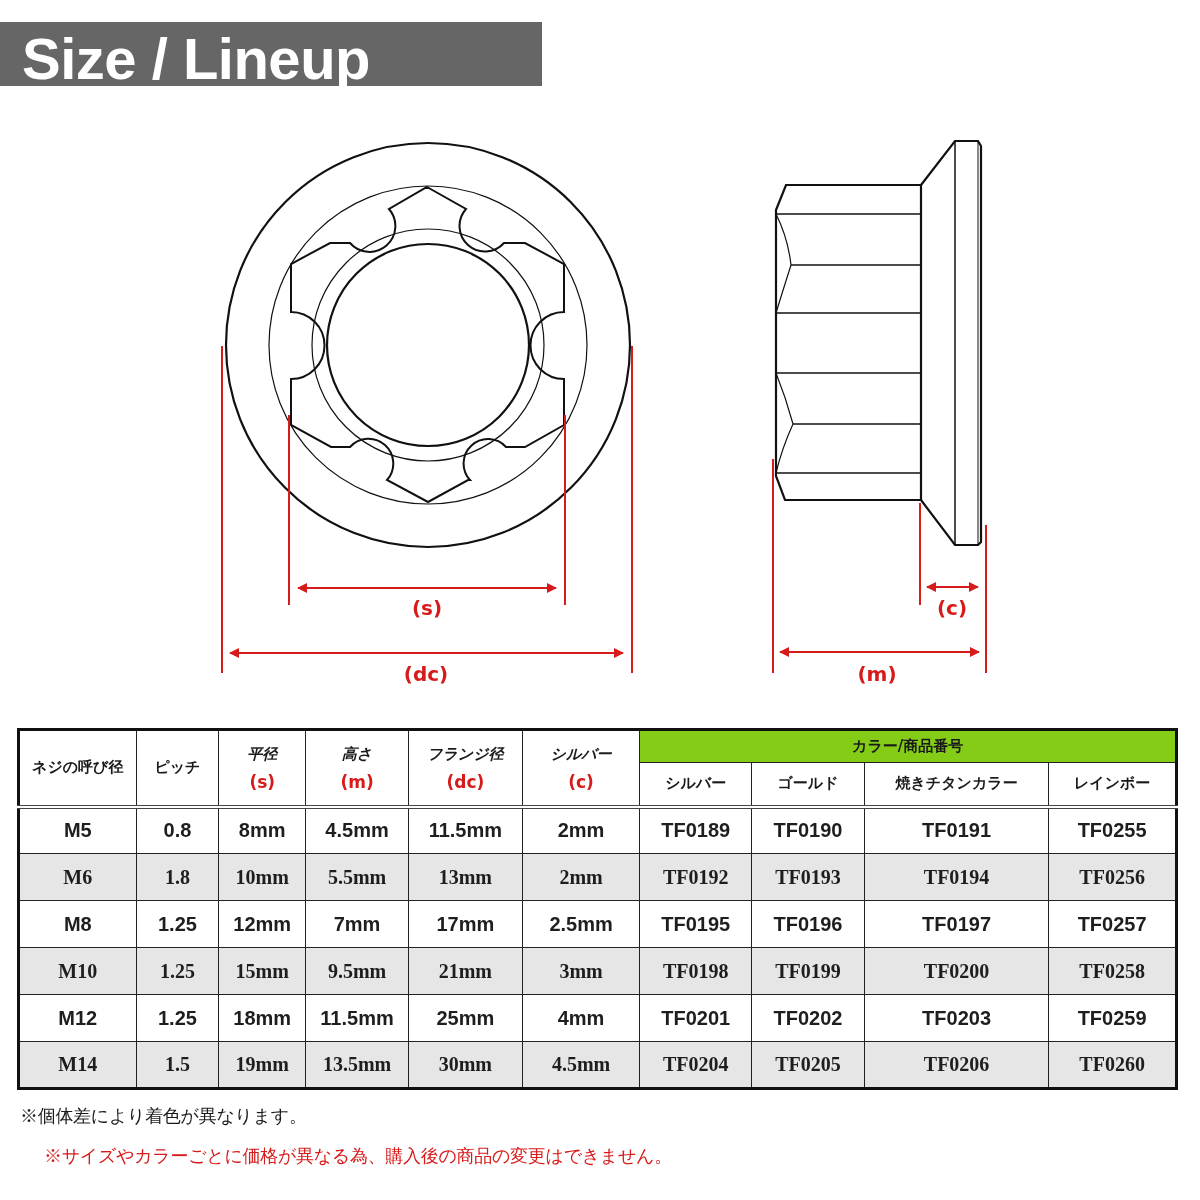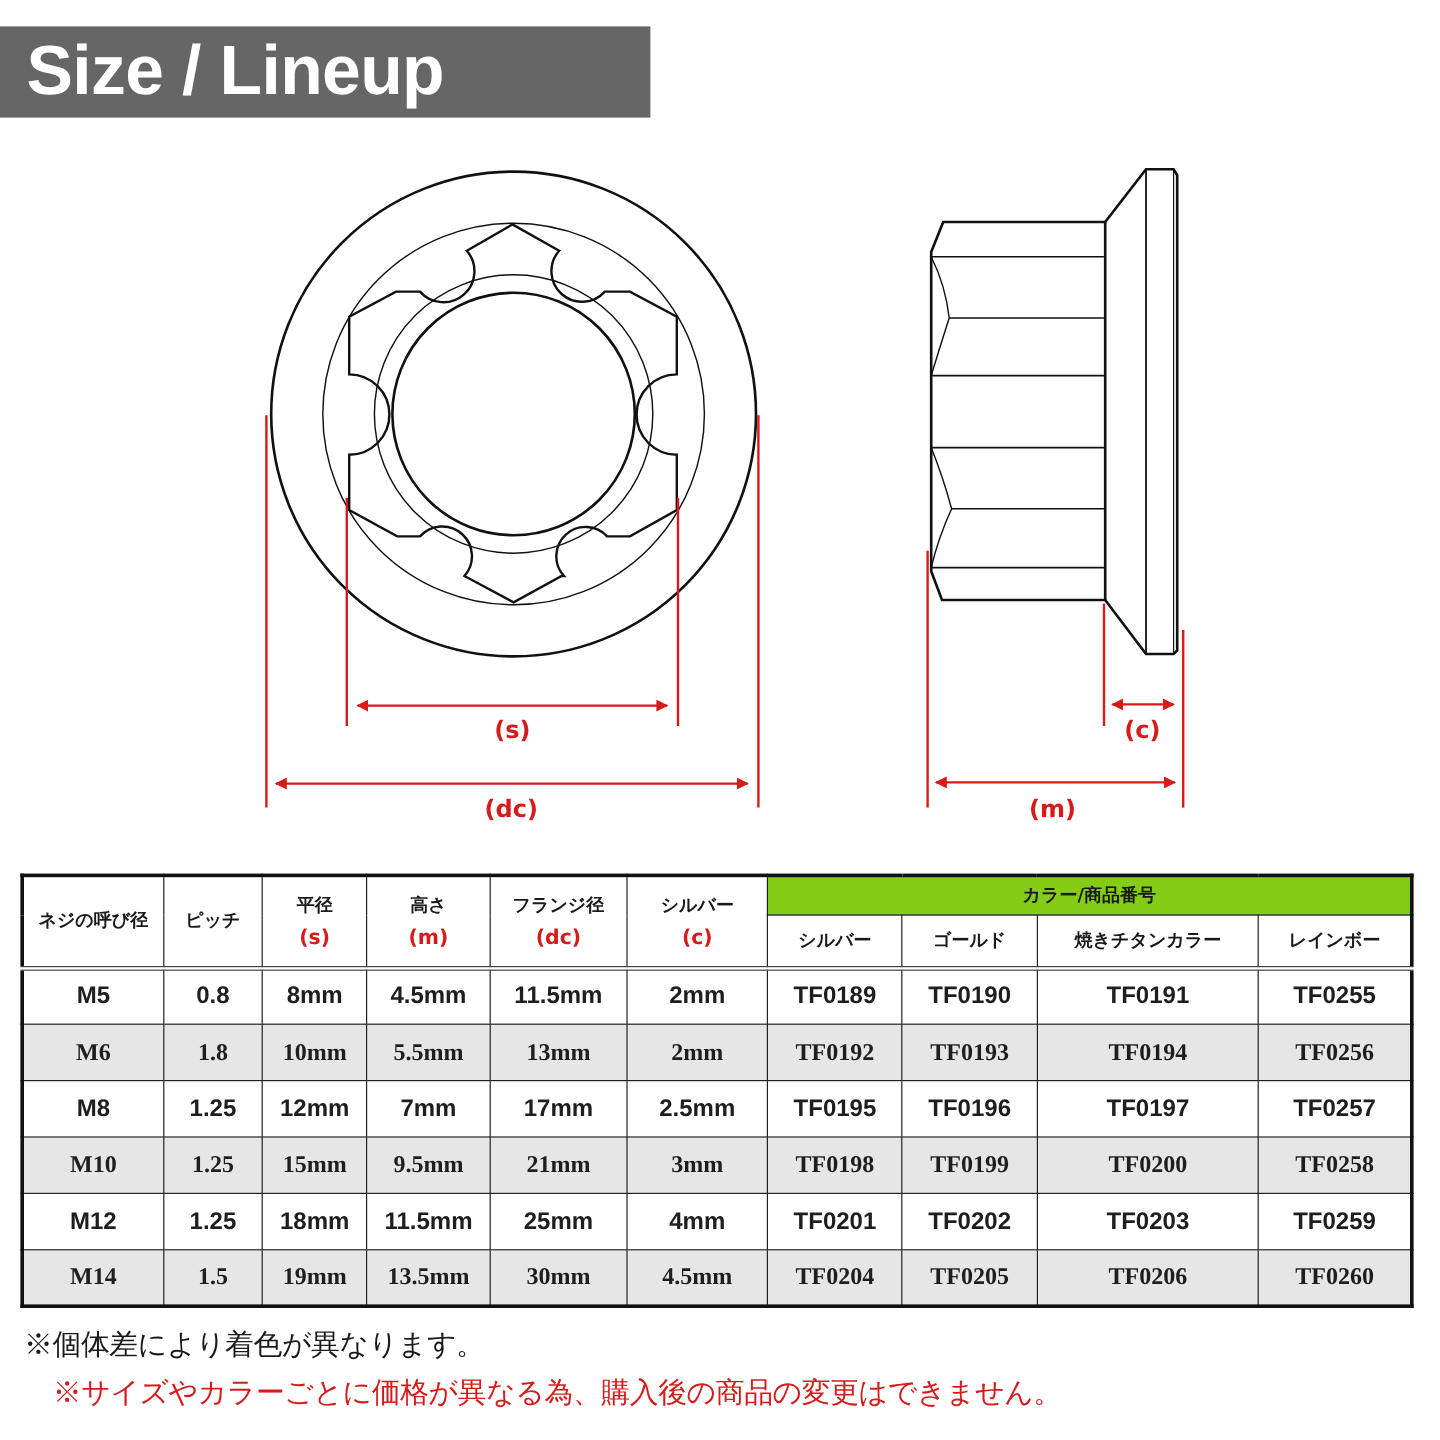--- a/index.html
+++ b/index.html
@@ -1,20 +1,20 @@
 <!DOCTYPE html>
 <html><head>
 <meta charset="utf-8">
 <style>
   * { box-sizing: border-box; margin: 0; padding: 0; }
   html, body { width: 1200px; height: 1200px; background: #ffffff; overflow: hidden; }
   body { position: relative; font-family: "DejaVu Sans", "Liberation Sans", sans-serif; color: #111; }
 
   .title-bar {
-    position: absolute; left: 0; top: 22px; width: 542px; height: 76px;
+    position: absolute; left: 0; top: 22px; width: 542px; height: 64px;
     background: #666666;
     padding-left: 48px;
   }
   .title-text {
     position: absolute; left: 22px; top: 4px;
     font-family: "Liberation Sans", sans-serif; font-weight: bold;
     font-size: 58px; color: #ffffff; letter-spacing: -0.5px; line-height: 66px;
   }
 
   .drawing { position: absolute; left: 0; top: 0; }
@@ -33,27 +33,27 @@
     border: 1.5px solid #222; text-align: center; vertical-align: middle;
     font-size: 19px; font-weight: normal; color: #1a1a1a; padding: 0;
   }
   table.spec thead th { font-size: 15px; font-weight: bold; }
   table.spec thead tr.h1 th { height: 33px; }
   table.spec thead tr.h2 th { height: 44px; margin-top: 20px; }
   table.spec thead th.gray { background: #84cc16; }
   table.spec thead tr.h2 { border-bottom: 4px double #444; }
   table.spec tbody td { height: 47px; font-size: 20px; font-family: "Liberation Sans", sans-serif; font-weight: bold; color: #1e1e1e; }
   table.spec tbody tr.alt td { background: #e6e6e6; font-family: Liberation Serif, serif; }
-  .hdr-top { display: block; line-height: 20px; }
+  .hdr-top { display: block; line-height: 20px; font-style: italic; }
   .hdr-sym { display: block; color: #d71a1a; font-size: 17px; margin-top: 8px; }
   .hdr-single { display: block; }
 
   .note {
     position: absolute; left: 20px; font-family: Liberation Mono, monospace;
-    font-size: 24px; letter-spacing: -0.3px;
+    font-size: 18px; letter-spacing: -0.3px;
   }
   .note.black { top: 1104px; color: #1a1a1a; }
   .note.red { top: 1144px; color: #d71a1a; margin-left: 24px; }
 </style>
 </head>
 <body>
 
 <div class="title-bar">
   <div class="title-text">Size / Lineup</div>
 </div>

